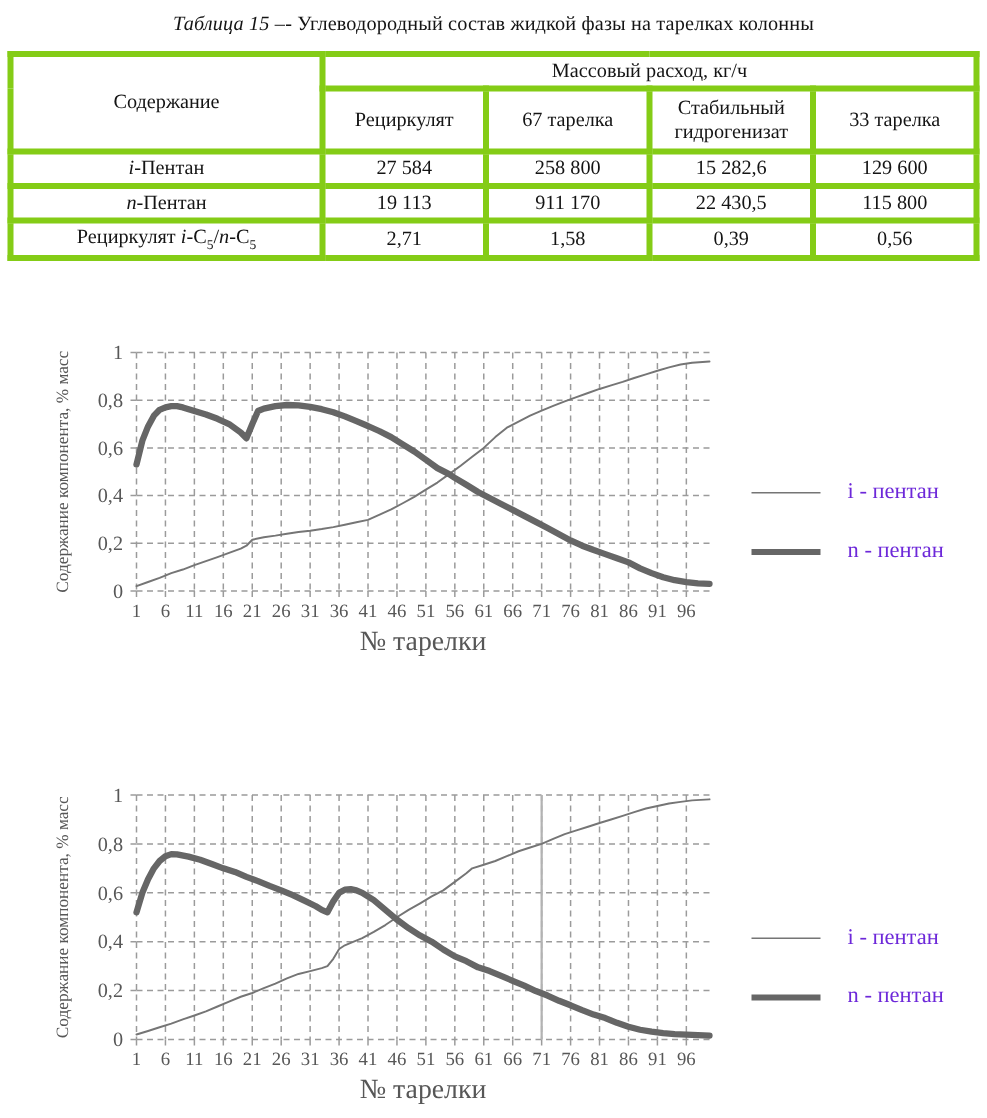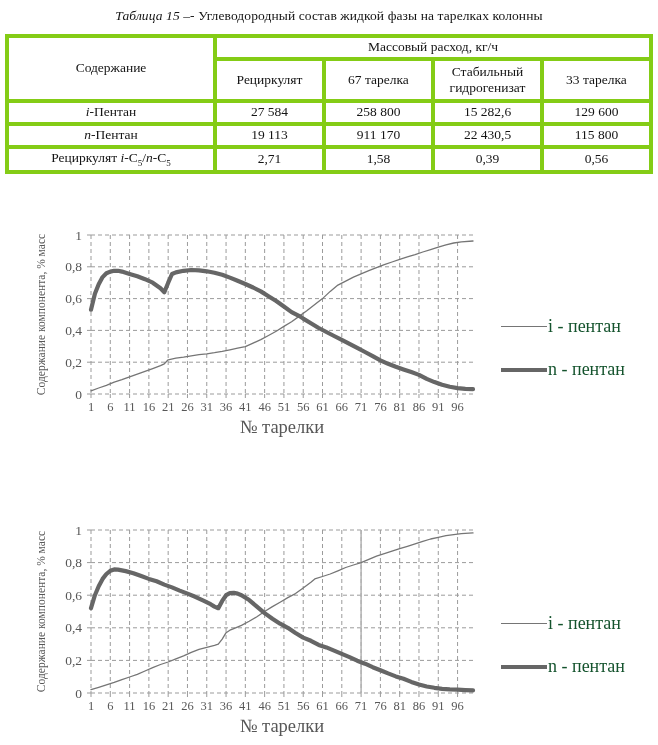--- a/index.html
+++ b/index.html
@@ -36,21 +36,21 @@
   }
   .fig1{margin-top:49px;}
   .fig2{margin-top:78px;}
   .legend{
     display:flex;flex-direction:column;gap:22px;margin-left:20px;margin-top:34px;
   }
   .legend-item{display:flex;align-items:center;}
   .legend-line{width:46px;flex:0 0 46px;}
   .legend-line.thin{border-top:1.3px solid #757575;}
   .legend-line.thick{border-top:4px solid #666666;}
-  .legend-label{margin-left:1px;font-size:18px;color:#14532d;white-space:nowrap;}
+  .legend-label{margin-left:18px;font-size:15px;color:#6d28d9;white-space:nowrap;}
   svg text{font-family:"Liberation Serif","DejaVu Serif",serif;}
 </style>
 </head>
 <body>
 
 <div class="page">
 
   <div class="doc-title">
     <span class="it">Таблица 15</span><span> –- Углеводородный состав жидкой фазы на тарелках колонны</span>
   </div>

